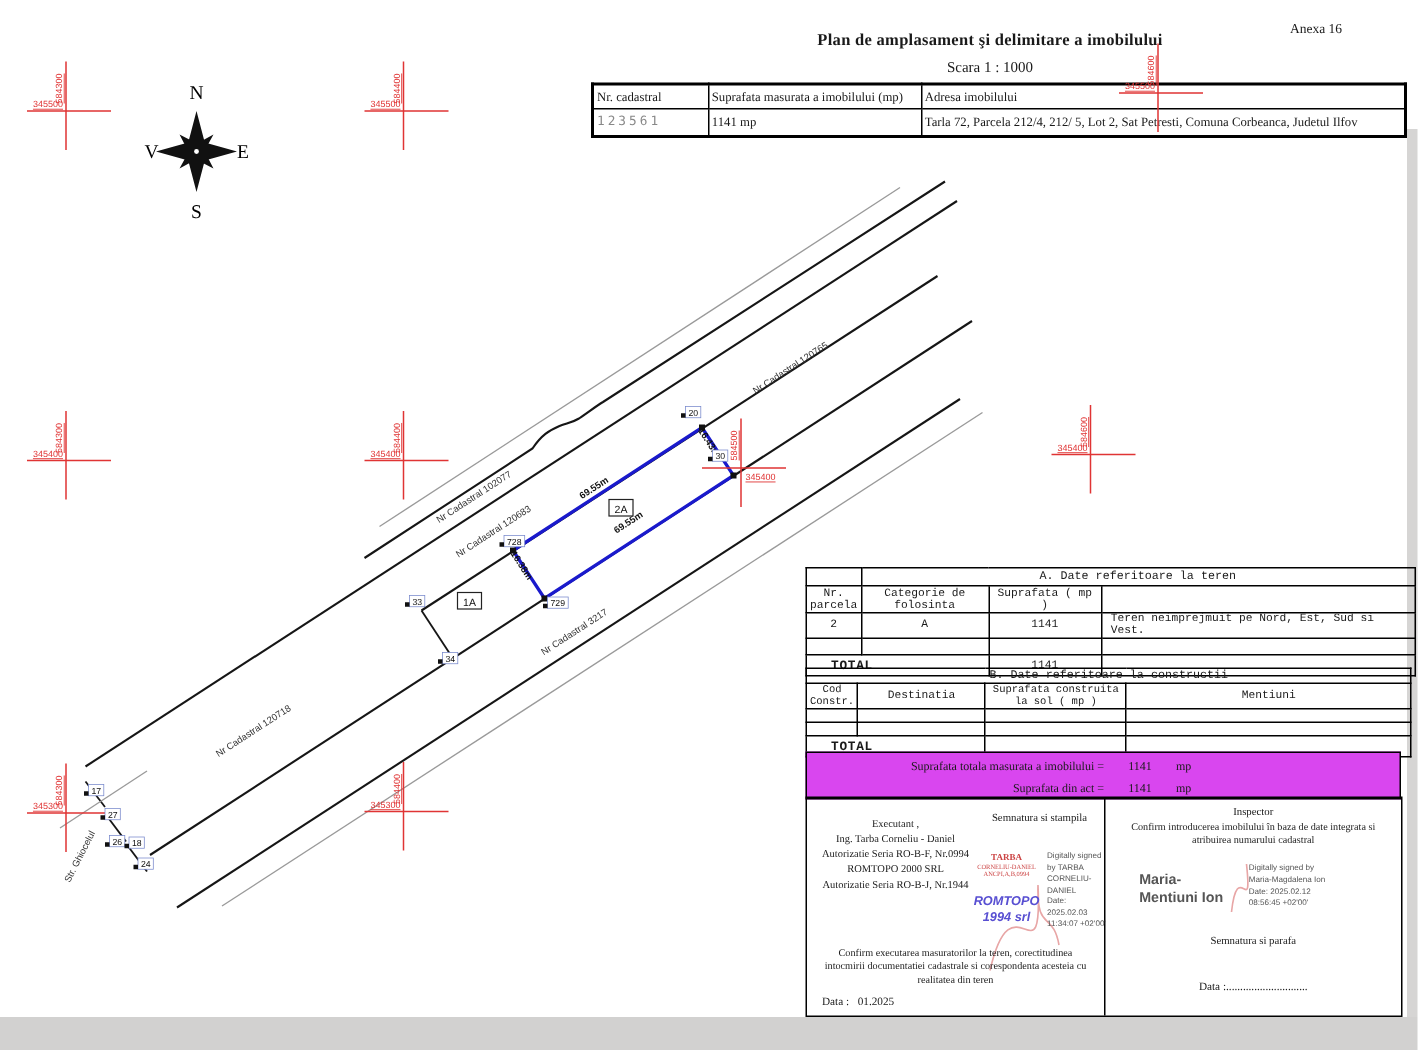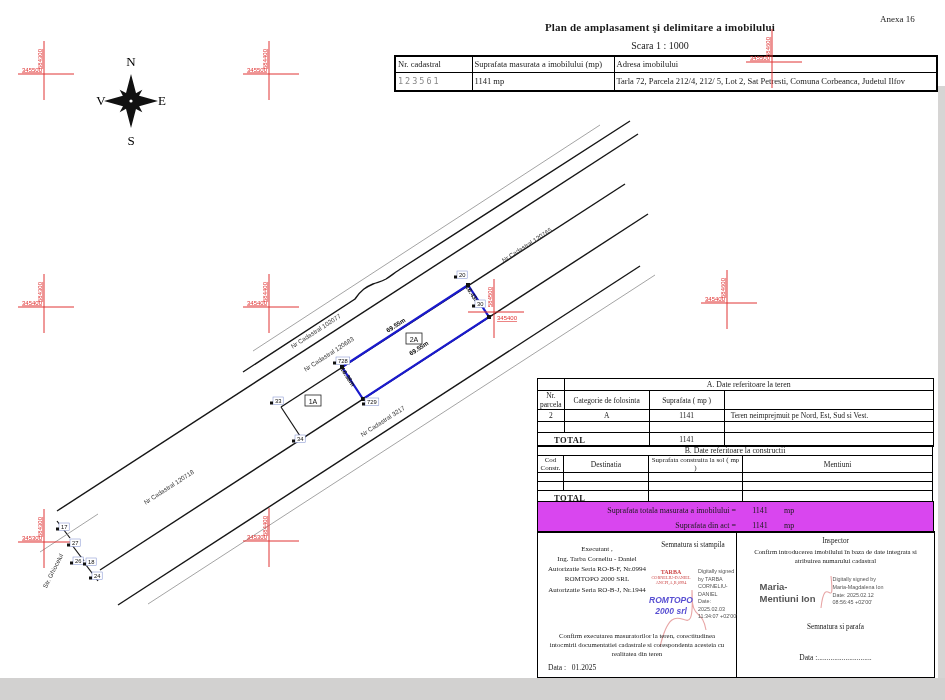--- a/index.html
+++ b/index.html
@@ -3,34 +3,34 @@
 <meta charset="utf-8">
 <style>
   html,body{margin:0;padding:0;}
   body{width:945px;height:700px;overflow:hidden;background:#fff;
        font-family:"Liberation Serif",serif;color:#1a1a1a;position:relative;}
   .abs{position:absolute;}
   
   .edge-bottom{left:0;top:678px;width:945px;height:22px;background:#d2d1d0;}
   .edge-right{left:938px;top:86px;width:7px;height:592px;background:#d6d5d4;}
   
-  .anexa{left:880px;top:14px;font-size:9px;}
+  .anexa{left:860px;top:14px;font-size:9px;}
   .title{left:470px;top:21px;width:380px;text-align:center;font-size:11px;font-weight:600;letter-spacing:.2px;}
   .scale{left:470px;top:40px;width:380px;text-align:center;font-size:10px;}
   
   .cad-table{left:394px;top:55px;border-collapse:collapse;table-layout:fixed;}
   .cad-table td{border:1px solid #000;vertical-align:middle;
                 font-size:8.5px;padding:0 2px;overflow:hidden;}
   .cad-table{border:2px solid #000;}
   .cad-nr{font-family:"DejaVu Sans Mono",monospace;font-size:7.5px;color:#888;letter-spacing:2px;}
   .cad-addr{font-size:7.2px;white-space:nowrap;}
   .cad-cf{text-align:left;padding-left:6px;}
   .uat-val{text-align:left;padding-left:8px;letter-spacing:.5px;}
   
-  .panel-table{border-collapse:collapse;table-layout:fixed;}
+  .panel-table{border-collapse:collapse;table-layout:fixed;font-family:Liberation Mono, monospace;}
   .panel-table td{border:1px solid #000;font-size:7.5px;text-align:center;
                   vertical-align:middle;padding:0 2px;overflow:hidden;}
   .tbl-a{left:537px;top:378px;border:1.5px solid #000;}
   .tbl-b{left:537px;top:445px;border:1.5px solid #000;}
   .total-cell{text-align:left!important;padding-left:16px!important;font-size:8.5px!important;
               font-weight:600;letter-spacing:.5px;}
   .summary-box{left:537px;top:501px;width:395px;height:30px;border:1.5px solid #000;
                border-left:1.5px solid #000;background:#d946ef;font-size:8px;}
   .sum-row{display:flex;align-items:center;height:14px;margin-top:1px;}
   .sum-label{width:198px;text-align:right;}
@@ -303,21 +303,21 @@
     <svg class="abs" style="left:112px;top:30px" width="70" height="95">
       <path class="squiggle" d="M10,85 C25,20 45,95 42,28 C41,60 52,45 56,68"></path>
     </svg>
     <div class="stamp-red">
       <div class="l0">TARBA</div>
       <div class="l1">CORNELIU-DANIEL</div>
       <div class="l2">ANCPI,A,B,0994</div>
     </div>
     <div class="stamp-blue">
       <div>ROMTOPO</div>
-      <div>2000 srl</div>
+      <div>1994 srl</div>
     </div>
     <div class="digi digi-left">
       <div>Digitally signed</div>
       <div>by TARBA</div>
       <div>CORNELIU-</div>
       <div>DANIEL</div>
       <div>Date: 2025.02.03</div>
       <div>11:34:07 +02'00'</div>
     </div>
     <div class="confirm-left">Confirm executarea masuratorilor la teren, corectitudinea intocmirii documentatiei cadastrale si corespondenta acesteia cu realitatea din teren</div>

